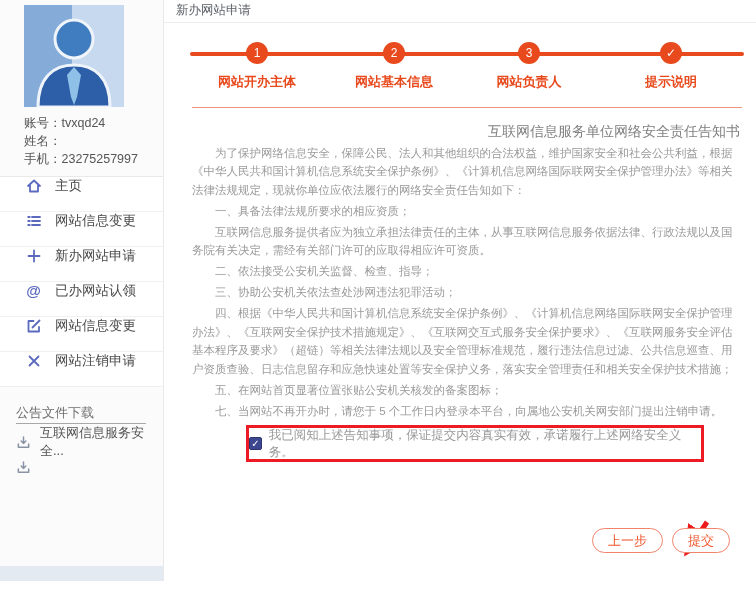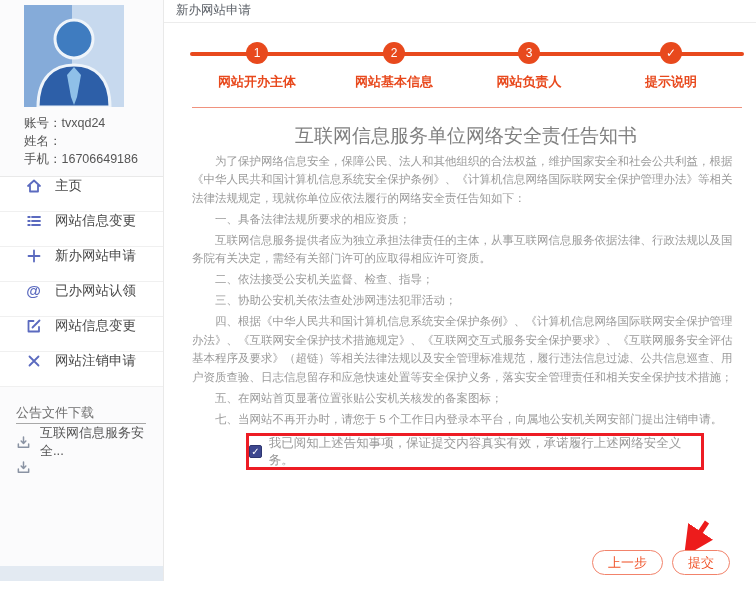--- a/index.html
+++ b/index.html
@@ -44,33 +44,33 @@
   .steps { position:relative; height:70px; margin-top:12px; }
   .steps-line { position:absolute; left:26px; right:12px; top:17px; height:4px; background:#e8491d; border-radius:2px; }
   .step { position:absolute; top:7px; width:120px; text-align:center; }
   .step-circle {
     width:22px; height:22px; border-radius:50%; background:#e8491d;
     color:#fff; font-size:12px; line-height:22px; margin:0 auto; text-align:center;
   }
   .step-label { margin-top:9px; font-size:13px; font-weight:bold; color:#e8491d; }
   .steps-underline { border:none; border-top:1px solid #f0927e; margin:2px 14px 0 28px; }
   .doc { padding:15px 16px 0 28px; }
-  .doc-title { text-align:center; font-size:19px; color:#808080; margin-bottom:2px; }
+  .doc-title { text-align:right; font-size:14px; color:#808080; margin-bottom:2px; }
   .doc p { font-size:11.5px; color:#9a9a9a; line-height:18.5px; text-indent:2em; margin:2.5px 0; }
   .agree-box {
     width:458px; height:37px; margin:5px 0 0 54px;
     border:3px solid #ed1c24;
     display:flex; align-items:center; justify-content:center; gap:7px;
   }
   .checkbox {
     width:13px; height:13px; background:#3d478f; border:1px solid #2e3670;
     border-radius:2px; color:#fff; font-size:10px; line-height:12px; text-align:center; cursor:pointer;
   }
   .agree-label { font-size:12.5px; color:#999; }
-  .btn-row { position:absolute; left:428px; top:550px; display:flex; gap:9px; }
+  .btn-row { position:absolute; left:428px; top:528px; display:flex; gap:9px; }
   .btn {
     height:25px; line-height:23px; padding:0 15px;
     border:1px solid #f2836b; border-radius:13px;
     color:#f0542a; font-size:13px; background:#fff; cursor:pointer;
     font-family:"Liberation Sans","DejaVu Sans",sans-serif;
   }
   .annotation-arrow { position:absolute; left:512px; top:518px; width:38px; height:44px; pointer-events:none; }
 </style>
 </head>
 <body>
@@ -80,21 +80,21 @@
     <svg class="avatar" viewBox="0 0 100 102" xmlns="http://www.w3.org/2000/svg">
       <rect x="0" y="0" width="100" height="102" fill="#c7d9ee"></rect>
       <rect x="0" y="0" width="48" height="102" fill="#85abd9"></rect>
       <circle cx="50" cy="34" r="19" fill="#3f7cc0" stroke="#eef4fa" stroke-width="3"></circle>
       <path d="M14 102 C14 72 30 60 50 60 C70 60 86 72 86 102 Z" fill="#2d5fa8" stroke="#eef4fa" stroke-width="3"></path>
       <polygon points="50,62 57,70 53,92 50,100 47,92 43,70" fill="#8fc0e8"></polygon>
     </svg>
     <div class="profile-lines">
       <div>账号：tvxqd24</div>
       <div>姓名：</div>
-      <div>手机：16706649186</div>
+      <div>手机：23275257997</div>
     </div>
   </div>
 
   <div class="menu">
     <div class="menu-item">
       <span class="menu-icon">
         <svg viewBox="0 0 16 16">
             <path d="M2 8 L8 2.5 L14 8 M4 7.2 V13.5 H12 V7.2"></path>
           </svg>
       </span>

